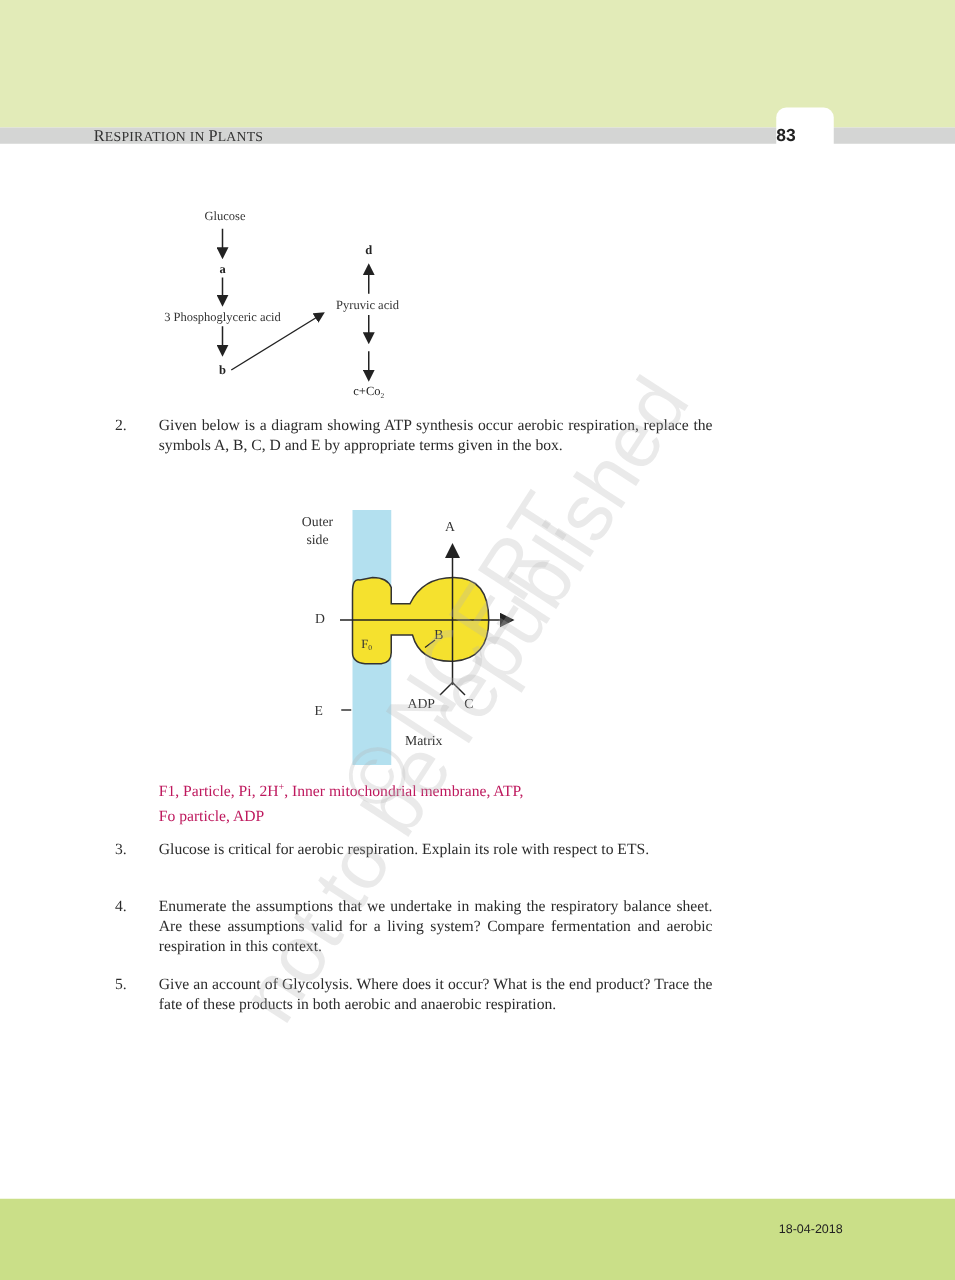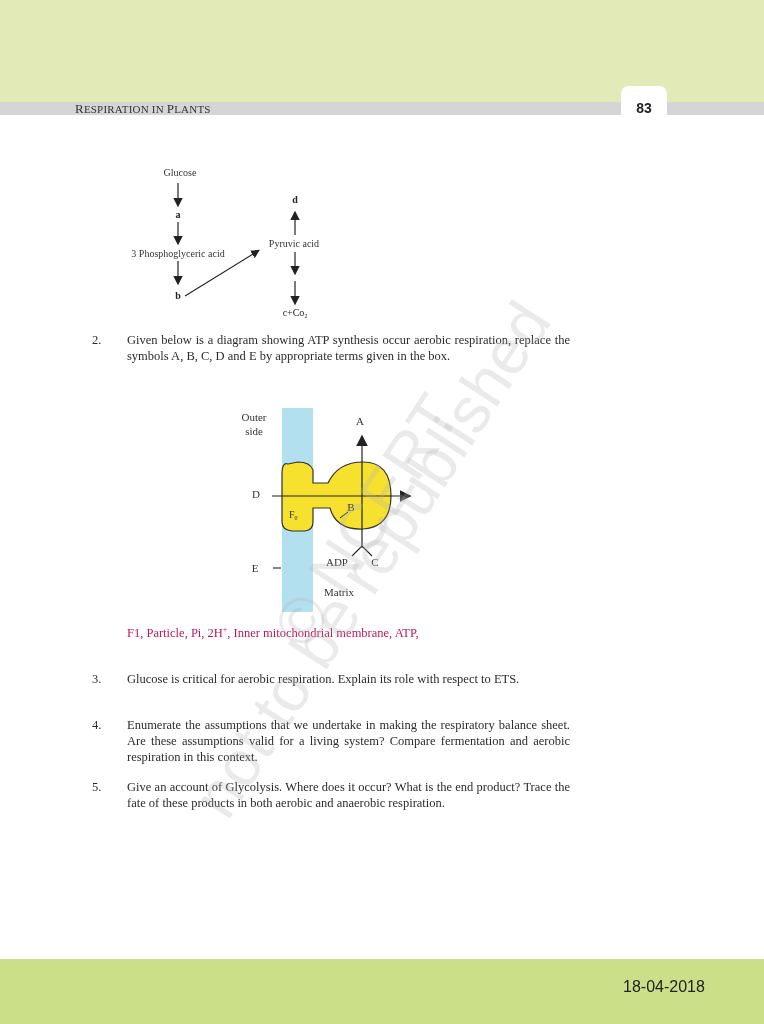--- a/index.html
+++ b/index.html
@@ -14,40 +14,40 @@
     .running-head {
       position: absolute; left: 75px; top: 102px; font-size: 11px; line-height: 14px;
       font-family: Liberation Serif, serif; color: #333; letter-spacing: 0.2px;
     }
     .running-head .cap { font-size: 13px; }
     .page-tab {
       position: absolute; left: 621px; top: 86px; width: 46px; height: 34px;
       background: #ffffff; border-radius: 8px 8px 0 0;
     }
     .page-num {
-      position: absolute; left: 621px; top: 100px; width: 46px; text-align: center;
+      position: absolute; left: 621px; top: 100px; width: 46px; 
       font-family: "Liberation Sans", sans-serif; font-weight: bold; font-size: 14px; color: #222;
     }
     .diagram1 { position: absolute; left: 100px; top: 155px; width: 260px; height: 170px; }
     .diagram2 { position: absolute; left: 170px; top: 400px; width: 300px; height: 220px; }
     .q {
       position: absolute; left: 92px; width: 478px;
       font-size: 12.5px; line-height: 16px; color: #2b2b2b;
       font-family: "Liberation Serif", serif;
     }
     .q .num { position: absolute; left: 0; top: 0; width: 30px; }
     .q .text { margin-left: 35px; text-align: justify; }
     .answer-box {
       position: absolute; left: 127px; top: 620px; width: 450px;
       font-size: 12.5px; line-height: 20px; font-family: "Liberation Serif", serif; color: #be185d;
     }
     .bottom-band { position: absolute; left: 0; top: 959px; width: 764px; height: 65px; background: #cadf88; }
     .footer-date {
       position: absolute; left: 623px; top: 978px; font-family: "Liberation Sans", sans-serif;
-      font-size: 16px; color: #222;
+      font-size: 10px; color: #222;
     }
     .watermark {
       position: absolute; pointer-events: none;
       font-family: "Liberation Sans", sans-serif; color: rgba(180,180,180,0.28);
       font-size: 64px; white-space: nowrap; transform-origin: left top;
     }
     svg text { font-family: "Liberation Serif", serif; }
   </style>
 </head>
 <body>
@@ -107,20 +107,21 @@
   <text x="119" y="118" font-size="10" fill="#333"><tspan>F</tspan><tspan font-size="6" dy="2">0</tspan></text>
   <text x="85" y="172" text-anchor="middle" font-size="11" fill="#333">E</text>
   <line x1="103" y1="168" x2="111" y2="168" stroke="#222" stroke-width="1.1"></line>
   <text x="167" y="166" text-anchor="middle" font-size="11" fill="#333">ADP</text>
   <text x="205" y="166" text-anchor="middle" font-size="11" fill="#333">C</text>
   <text x="169" y="196" text-anchor="middle" font-size="11" fill="#333">Matrix</text>
 </svg>
 
 <div class="answer-box">
   <div><span>F1,  Particle,  Pi,  2H</span><sup style="font-size:8px">+</sup><span>,  Inner mitochondrial membrane,  ATP,</span></div>
+  <div>Fo particle,  ADP</div>
 </div>
 
 <div class="q" style="top:671px;">
   <span class="num">3.</span>
   <div class="text">Glucose is critical for aerobic respiration. Explain its role with respect to ETS.</div>
 </div>
 <div class="q" style="top:717px;">
   <span class="num">4.</span>
   <div class="text">Enumerate the assumptions that we undertake in making the respiratory balance sheet. Are these assumptions valid for a living system? Compare fermentation and aerobic respiration in this context.</div>
 </div>

